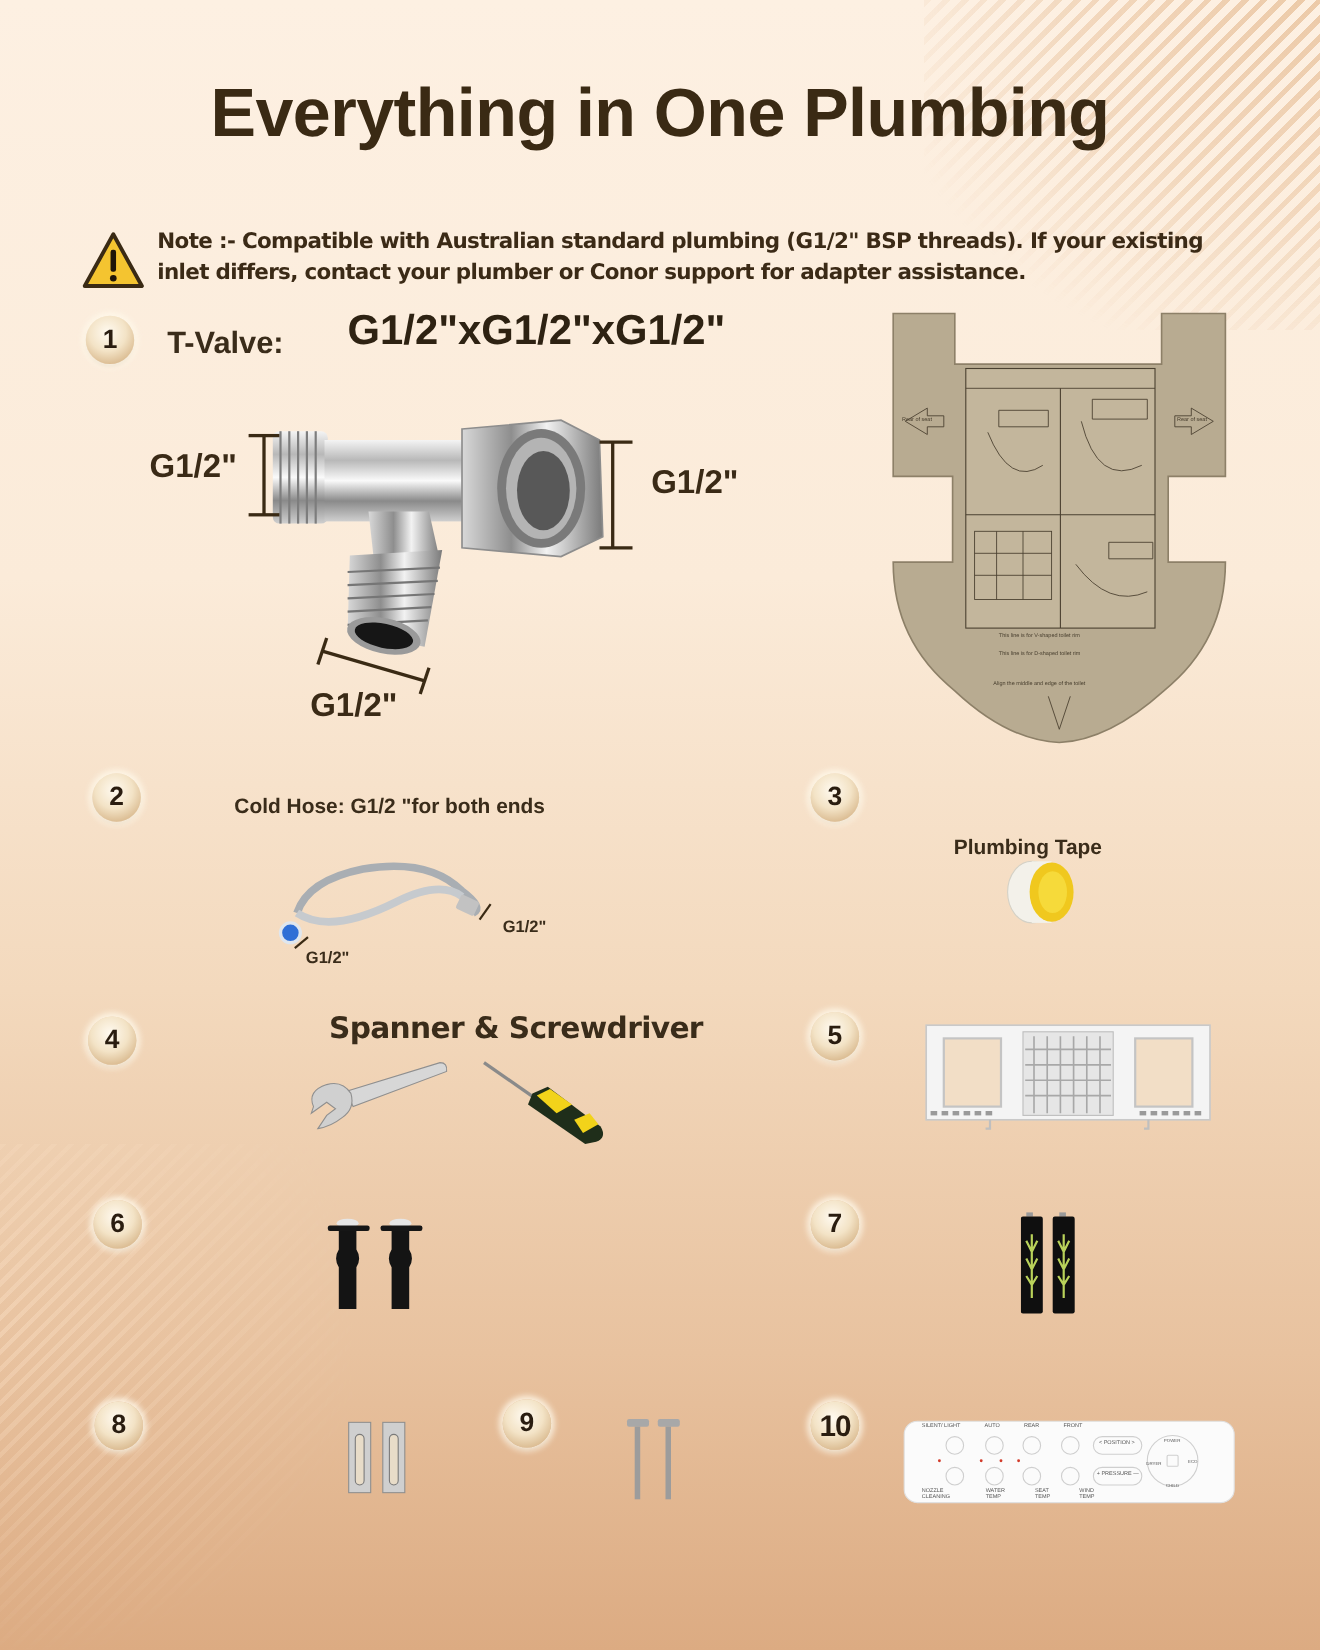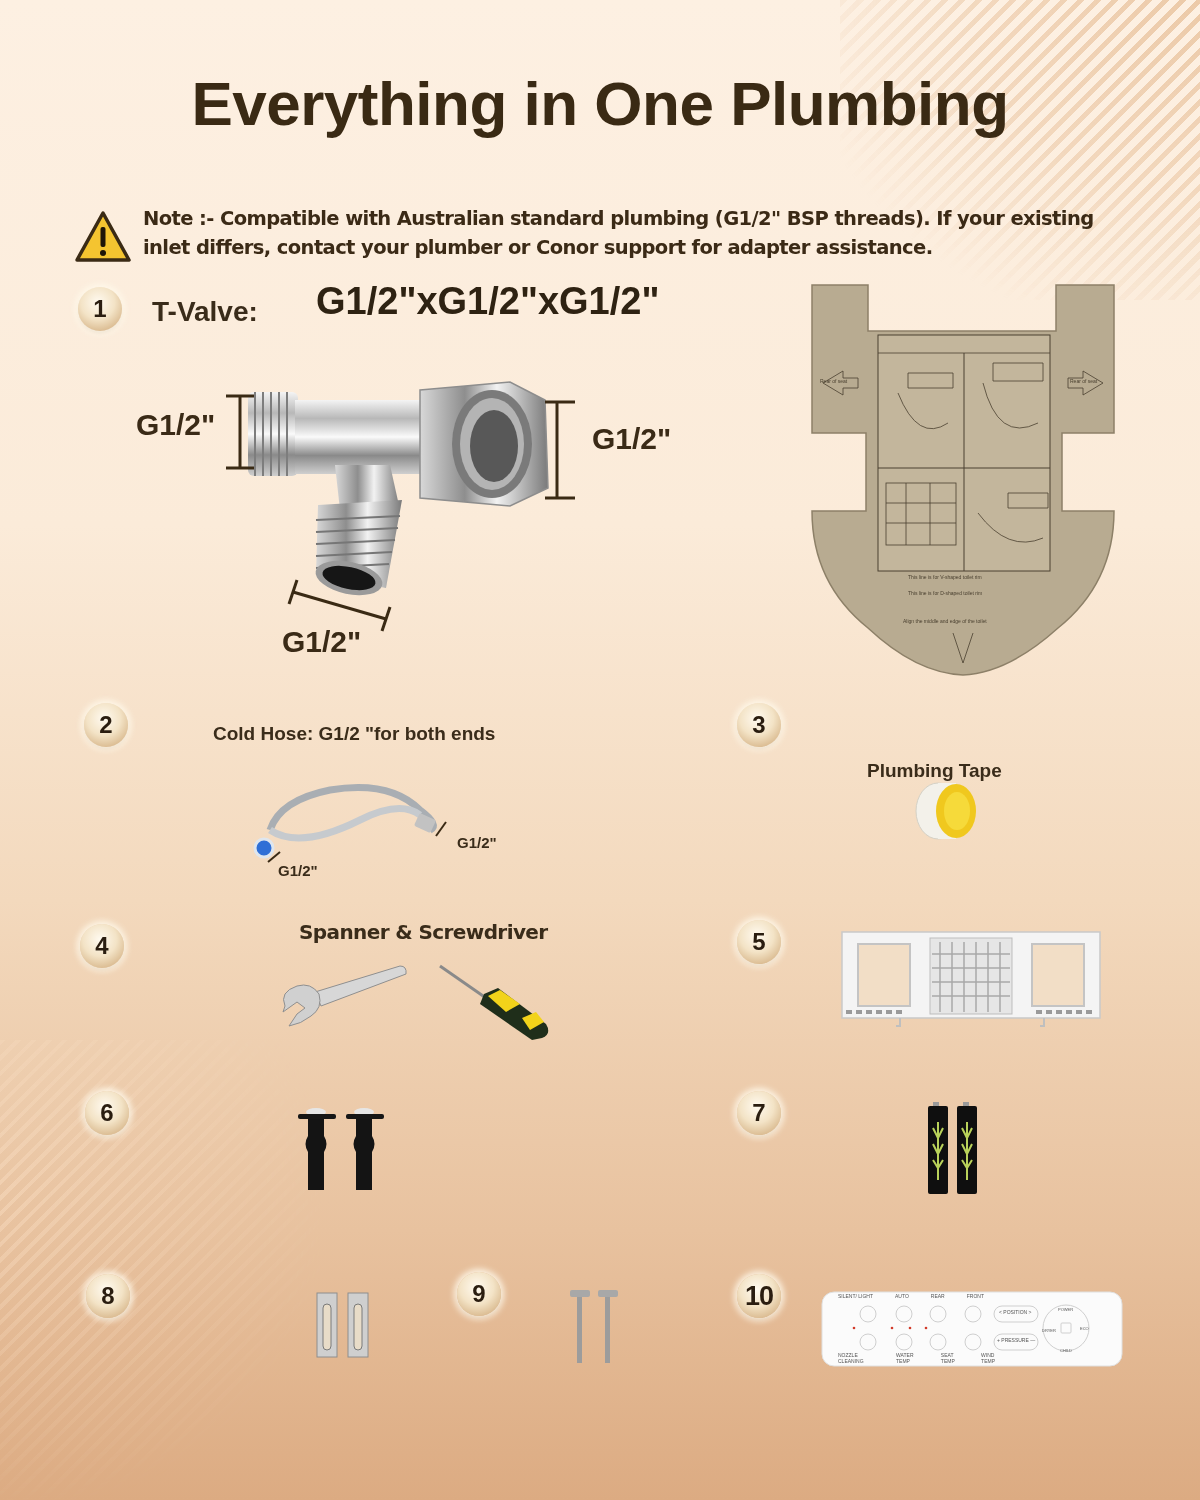--- a/index.html
+++ b/index.html
@@ -189,21 +189,21 @@
 <div class="abs" style="left:912px;top:778px;width:68px;height:66px;">
   <svg width="68" height="66" viewBox="0 0 68 66">
     <ellipse cx="26" cy="33" rx="22" ry="28" fill="#f3f1ea" stroke="#d4d1c6" stroke-width="1"></ellipse>
     <rect x="26" y="5" width="18" height="56" fill="#f3f1ea"></rect>
     <ellipse cx="44" cy="33" rx="20" ry="27" fill="#f0c81e"></ellipse>
     <ellipse cx="45" cy="33" rx="13" ry="19" fill="#f6da3a"></ellipse>
   </svg>
 </div>
 
 <div class="badge" style="left:80px;top:924px;">4</div>
-<div class="abs label" style="left:299px;top:920px;font-size:20px;font-family:'DejaVu Sans',sans-serif;letter-spacing:-0.6px;">Spanner &amp; Screwdriver</div>
+<div class="abs label" style="left:299px;top:920px;font-size:27px;font-family:'DejaVu Sans',sans-serif;letter-spacing:-0.6px;">Spanner &amp; Screwdriver</div>
 <div class="abs" style="left:275px;top:962px;width:135px;height:70px;">
   <svg width="135" height="70" viewBox="0 0 135 70">
     <path d="M40 30 L125 4 Q132 4 131 12 L46 44 Z" fill="#d7d7d7" stroke="#8f8f8f" stroke-width="1"></path>
     <path d="M10 44 Q4 30 22 24 Q36 20 44 32 Q48 46 36 54 Q26 62 14 64 L22 52 L30 46 L22 40 L8 50 Z" fill="#d0d0d0" stroke="#8f8f8f" stroke-width="1"></path>
   </svg>
 </div>
 <div class="abs" style="left:436px;top:962px;width:118px;height:84px;">
   <svg width="118" height="84" viewBox="0 0 118 84">
     <line x1="4" y1="4" x2="50" y2="36" stroke="#8a8a8a" stroke-width="3"></line>
     <path d="M48 32 L62 26 L110 62 Q116 72 106 76 L96 78 L44 42 Z" fill="#1f2e1a"></path>

